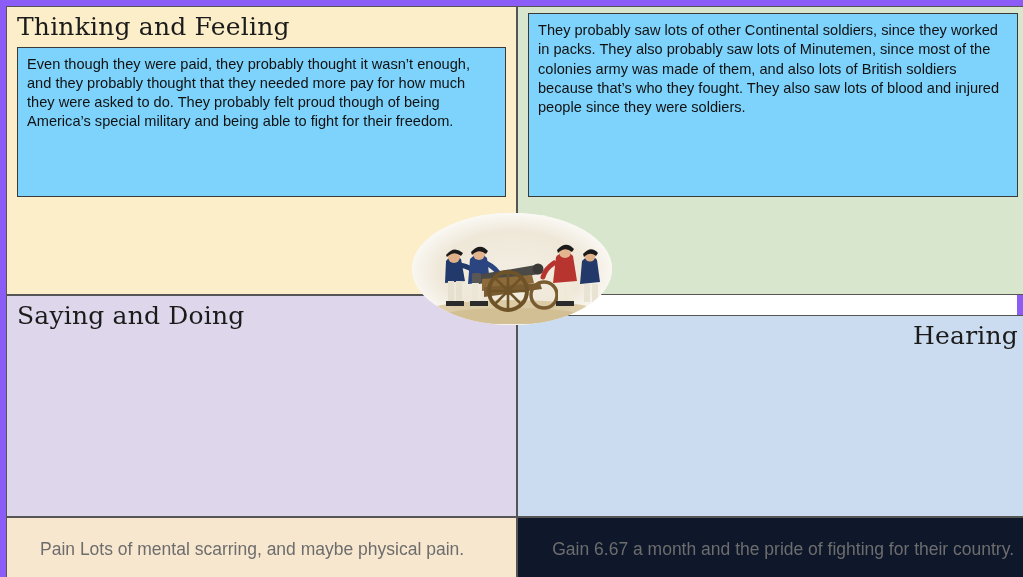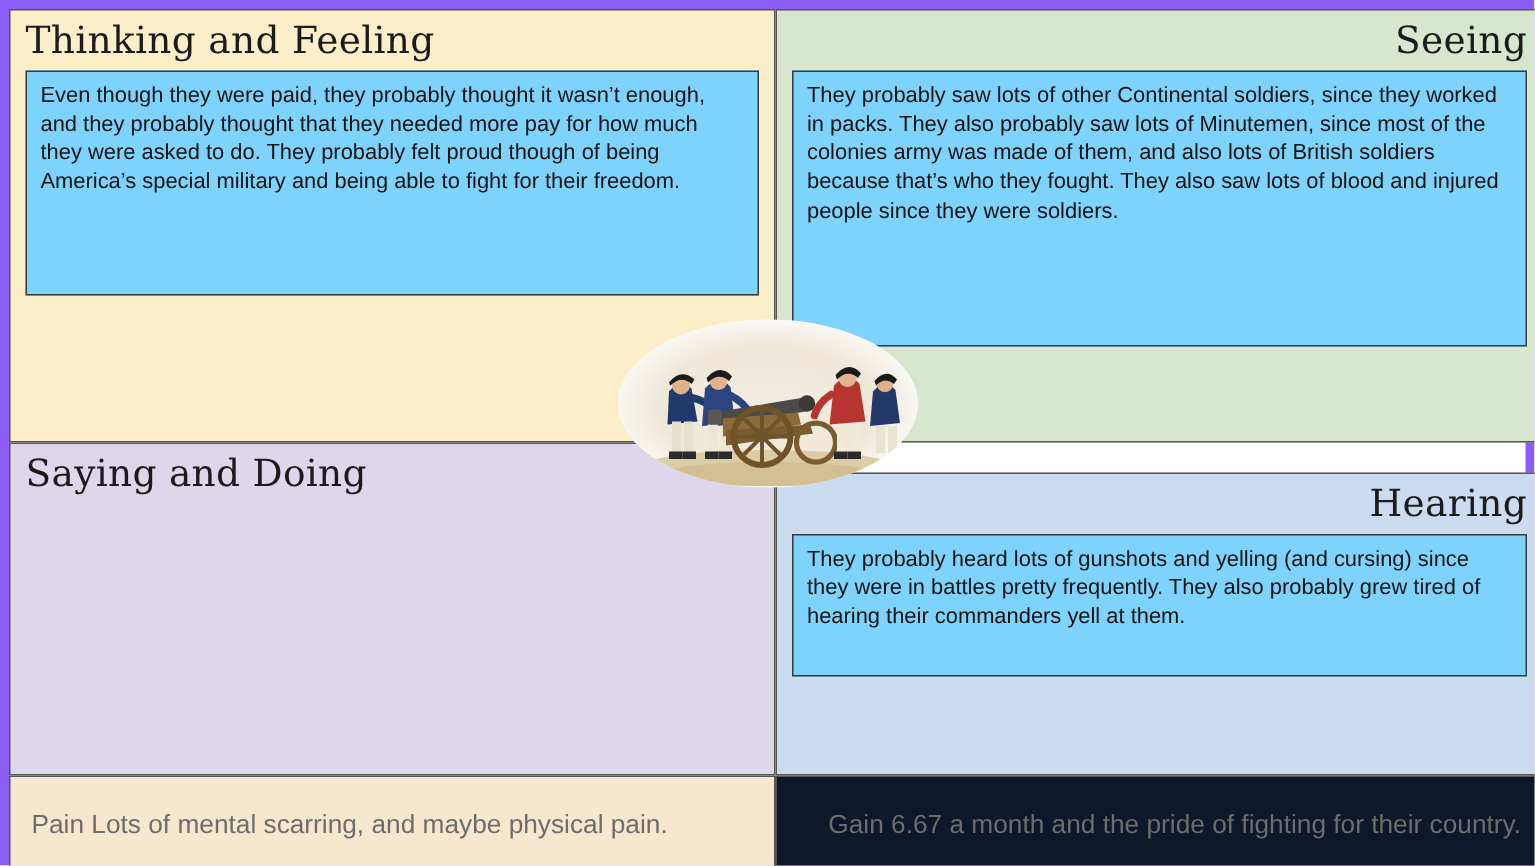--- a/index.html
+++ b/index.html
@@ -73,20 +73,21 @@
     border: 1px solid #555;
     display: flex;
     align-items: center;
     padding: 0 14px;
   }
   .bottom-strip .strip-text {
     font-family: "Liberation Sans", sans-serif;
     font-size: 17.5px;
     color: #6d6d6d;
     line-height: 1.2;
+    margin-left: 19px;
   }
   .q-pain .strip-text { text-align: left; }
   .q-gain { justify-content: flex-end; }
   .q-gain .strip-text { text-align: right; }
 
   
   .center-illustration {
     position: absolute;
     left: 406px;
     top: 207px;
@@ -105,35 +106,31 @@
 <div class="empathy-map">
 
   <div class="quad q-think">
     <h2 class="quad-title">Thinking and Feeling</h2>
     <div class="text-box">
       <p>Even though they were paid, they probably thought it wasn’t enough, and they probably thought that they needed more pay for how much they were asked to do. They probably felt proud though of being America’s special military and being able to fight for their freedom.</p>
     </div>
   </div>
 
   <div class="quad q-see">
-    <h2 class="quad-title title-right">Seeing</h2>
     <div class="text-box">
       <p>They probably saw lots of other Continental soldiers, since they worked in packs. They also probably saw lots of Minutemen, since most of the colonies army was made of them, and also lots of British soldiers because that’s who they fought. They also saw lots of blood and injured people since they were soldiers.</p>
     </div>
   </div>
 
   <div class="quad q-say">
     <h2 class="quad-title">Saying and Doing</h2>
   </div>
 
   <div class="quad q-hear">
     <h2 class="quad-title title-right">Hearing</h2>
-    <div class="text-box">
-      <p>They probably heard lots of gunshots and yelling (and cursing) since they were in battles pretty frequently. They also probably grew tired of hearing their commanders yell at them.</p>
-    </div>
   </div>
 
   <div class="bottom-strip q-pain">
     <div class="strip-text">Pain Lots of mental scarring, and maybe physical pain.</div>
   </div>
 
   <div class="bottom-strip q-gain">
     <div class="strip-text">Gain 6.67 a month and the pride of fighting for their country.</div>
   </div>
 

